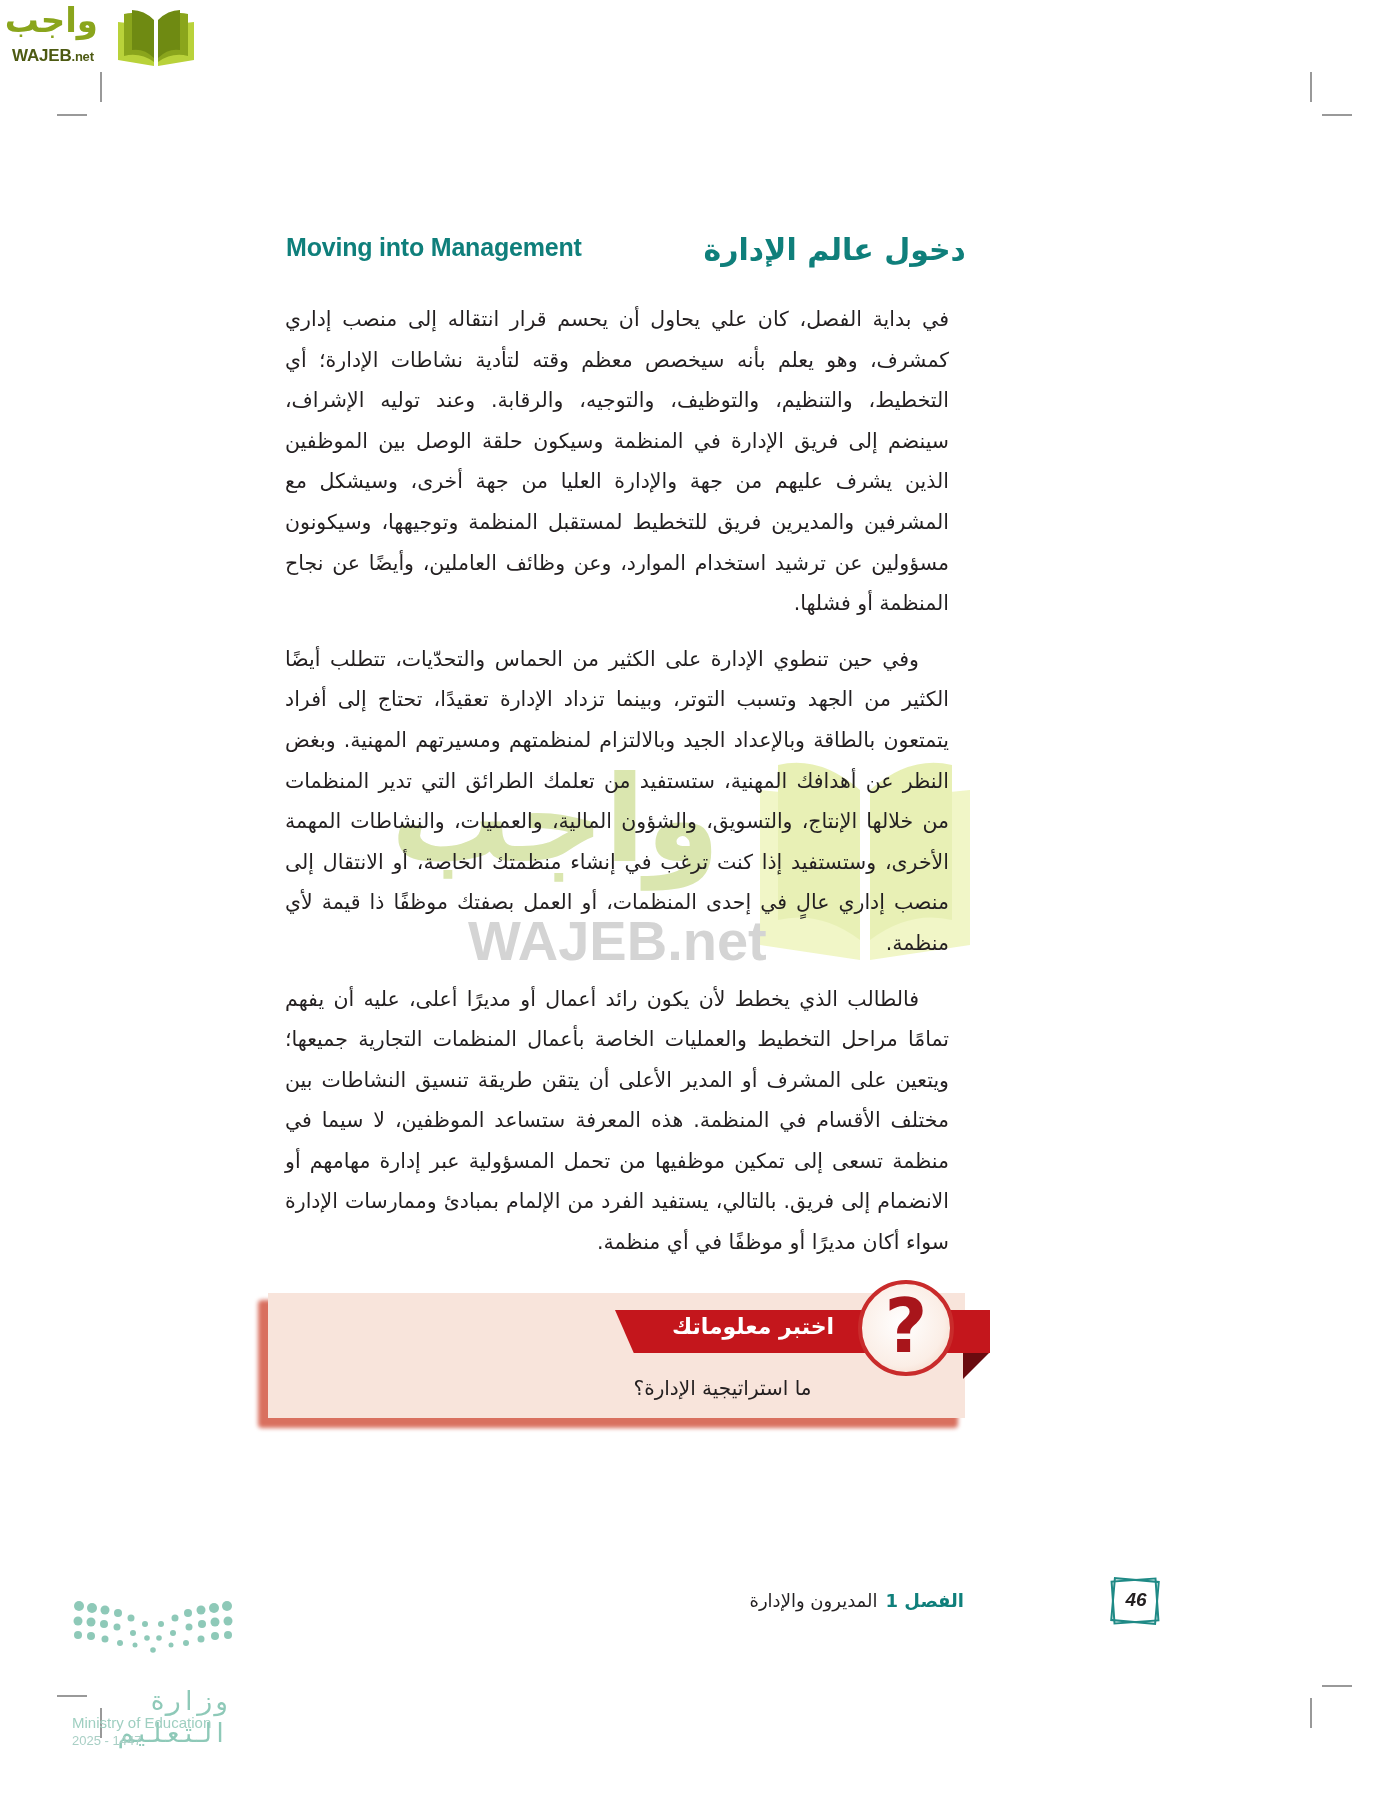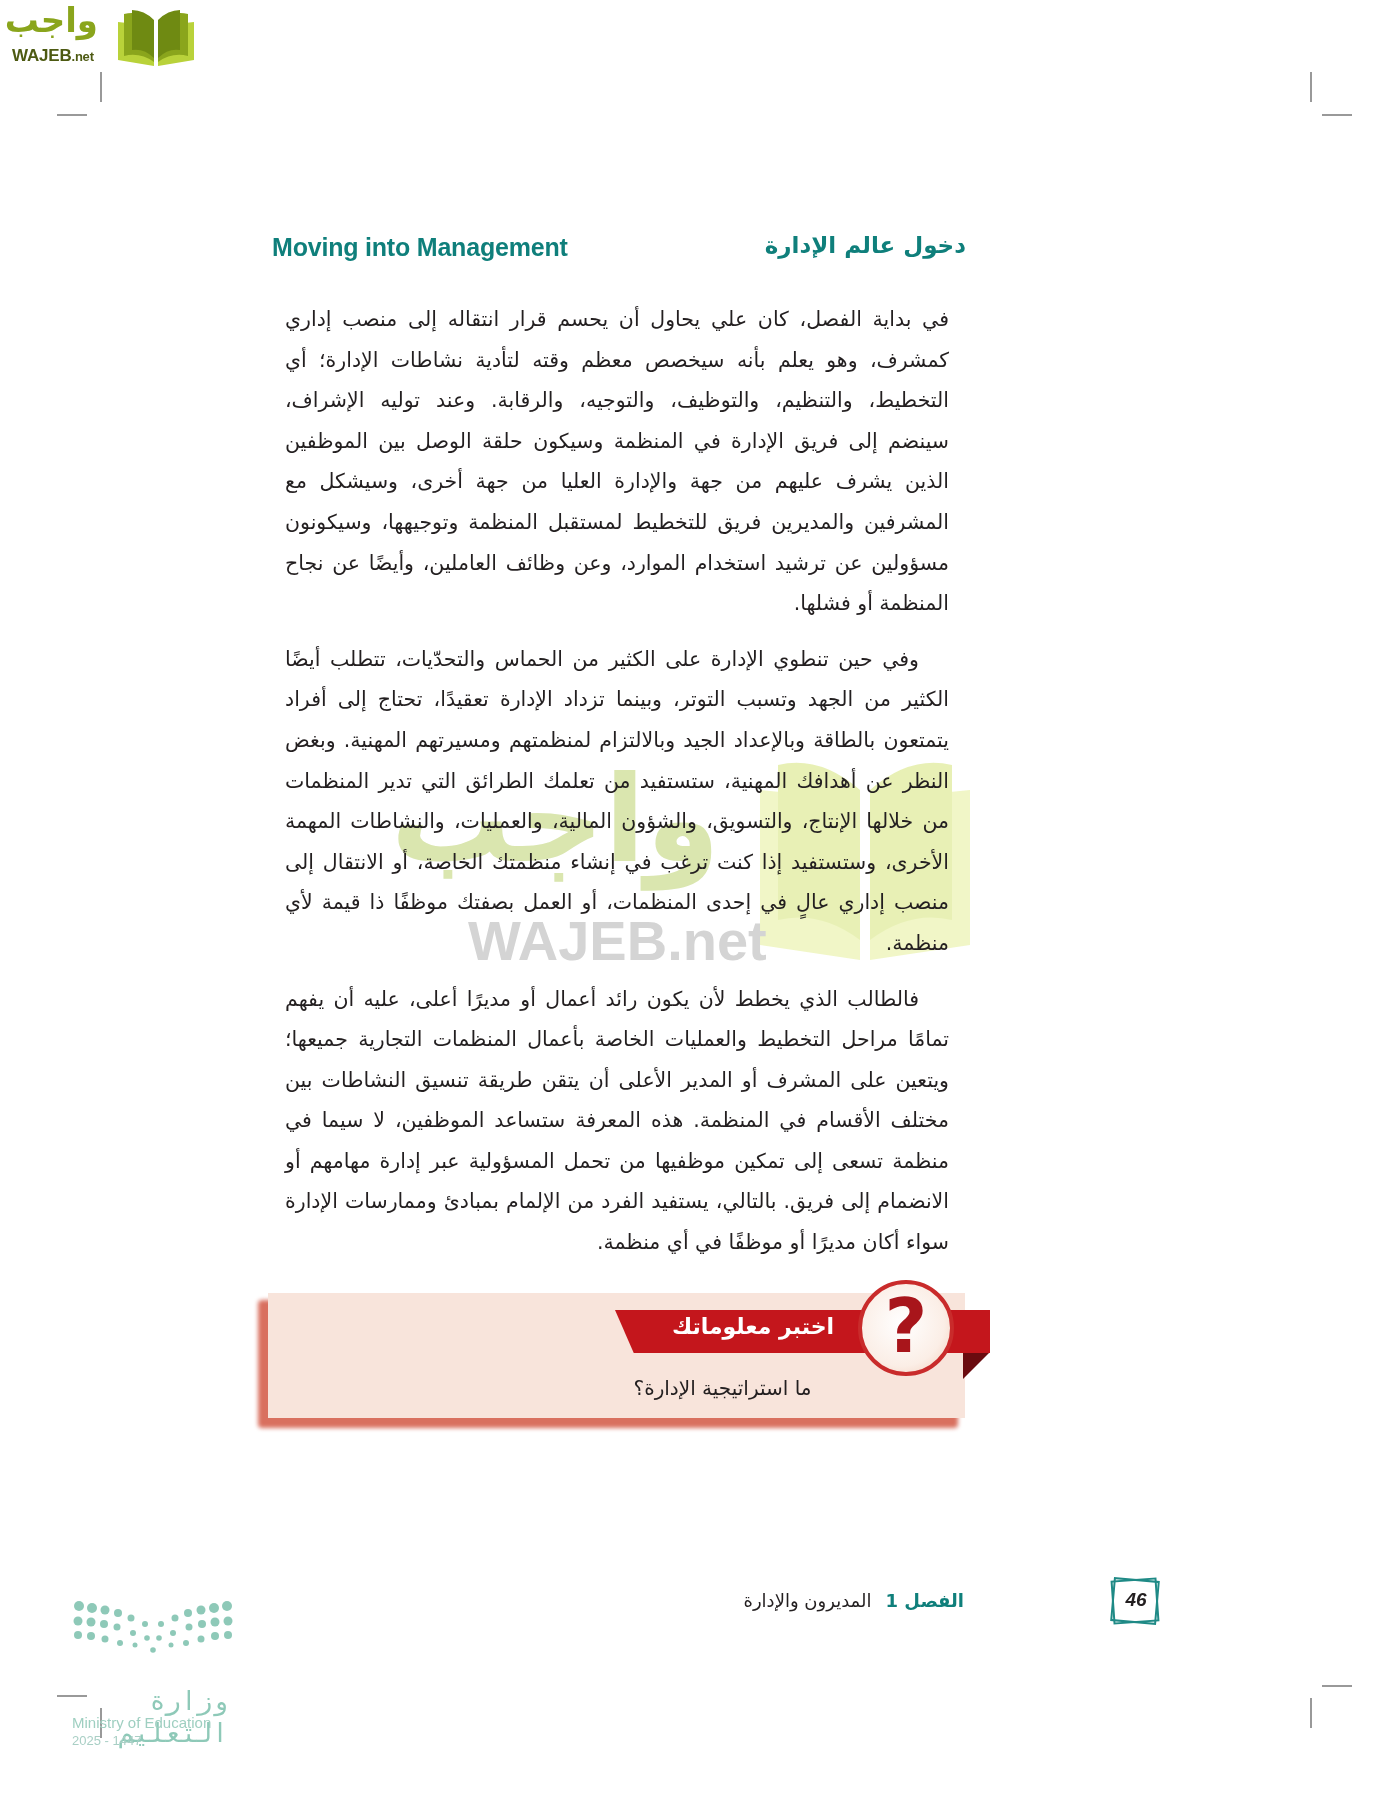--- a/index.html
+++ b/index.html
@@ -25,28 +25,28 @@
   }
   .logo-en small { font-size: 13px; }
   .logo-book { position: absolute; left: 104px; top: 2px; }
 
   
   .crop-v { width: 2px; height: 30px; background: #999; }
   .crop-h { height: 2px; width: 30px; background: #999; }
 
   
   .hdr-en {
-    left: 272px; top: 233px;
+    left: 286px; top: 233px;
     font-family: "Liberation Sans", sans-serif; font-weight: bold;
     font-size: 25px; color: #0f7f7b; letter-spacing: -0.2px;
   }
   .hdr-ar {
     right: 434px; top: 232px;
     font-family: "DejaVu Sans", sans-serif; font-weight: bold;
-    font-size: 23px; color: #0f7f7b; direction: rtl; margin-left: 11px;
+    font-size: 30px; color: #0f7f7b; direction: rtl; margin-left: 11px;
   }
 
   
   .body-text {
     left: 270px; top: 284px; width: 694px;
     direction: rtl; text-align: justify;
     font-family: "DejaVu Sans", sans-serif;
     font-size: 20.5px; line-height: 40.6px; color: #231f20;
   }
   .body-text p { margin: 15px; text-align-last: right; }
@@ -109,21 +109,21 @@
     font-family: "DejaVu Sans", sans-serif; font-weight: bold;
     font-size: 74px; line-height: 1; color: #a8151b; margin-top: -4px;
   }
 
   
   .ftr-title {
     right: 436px; top: 1590px; direction: rtl;
     font-family: "DejaVu Sans", sans-serif; font-size: 18px; color: #231f20;
     white-space: nowrap;
   }
-  .ftr-chapter { color: #0f7f7b; font-weight: bold; margin-left: 14px; }
+  .ftr-chapter { color: #0f7f7b; font-weight: bold; margin-left: 8px; }
   .page-num-wrap { left: 1108px; top: 1577px; width: 56px; height: 50px; }
   .pn-sq1, .pn-sq2 {
     position: absolute; left: 4px; top: 2px; width: 46px; height: 44px;
     border: 2px solid #1f8a86; box-sizing: border-box;
   }
   .pn-sq1 { transform: rotate(-4deg); }
   .pn-sq2 { transform: rotate(5deg); }
   .pn-num {
     position: absolute; left: 0; top: 12px; width: 56px; text-align: center;
     font-family: "Liberation Sans", sans-serif; font-weight: bold;

